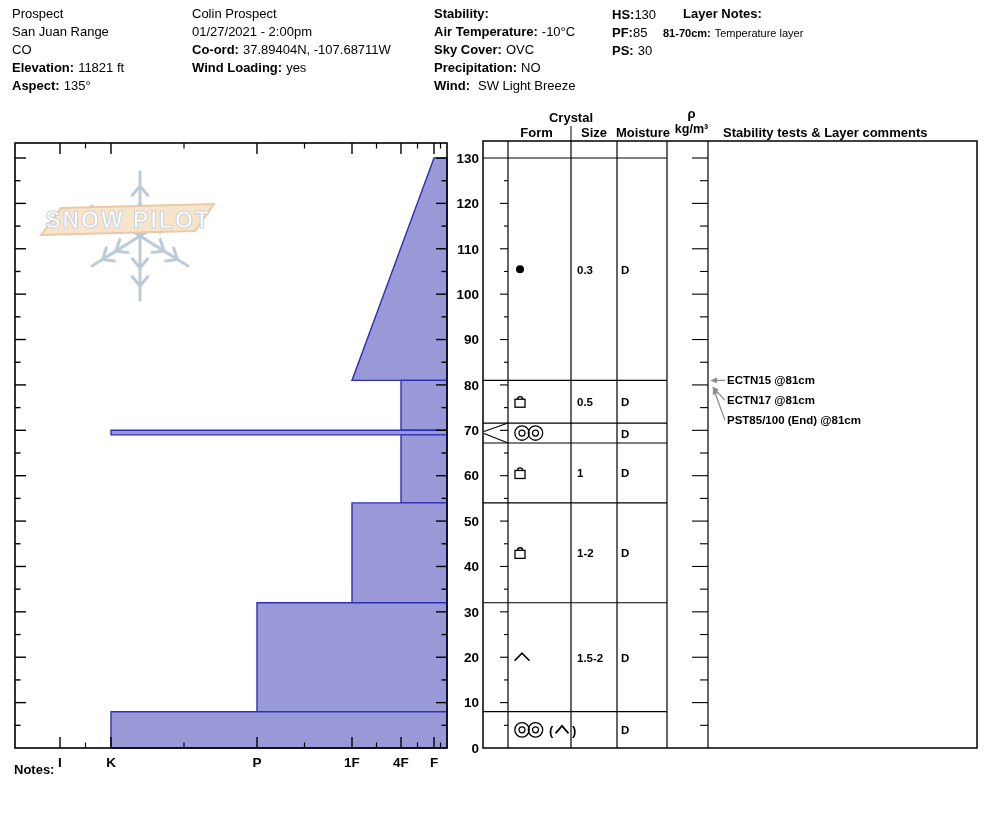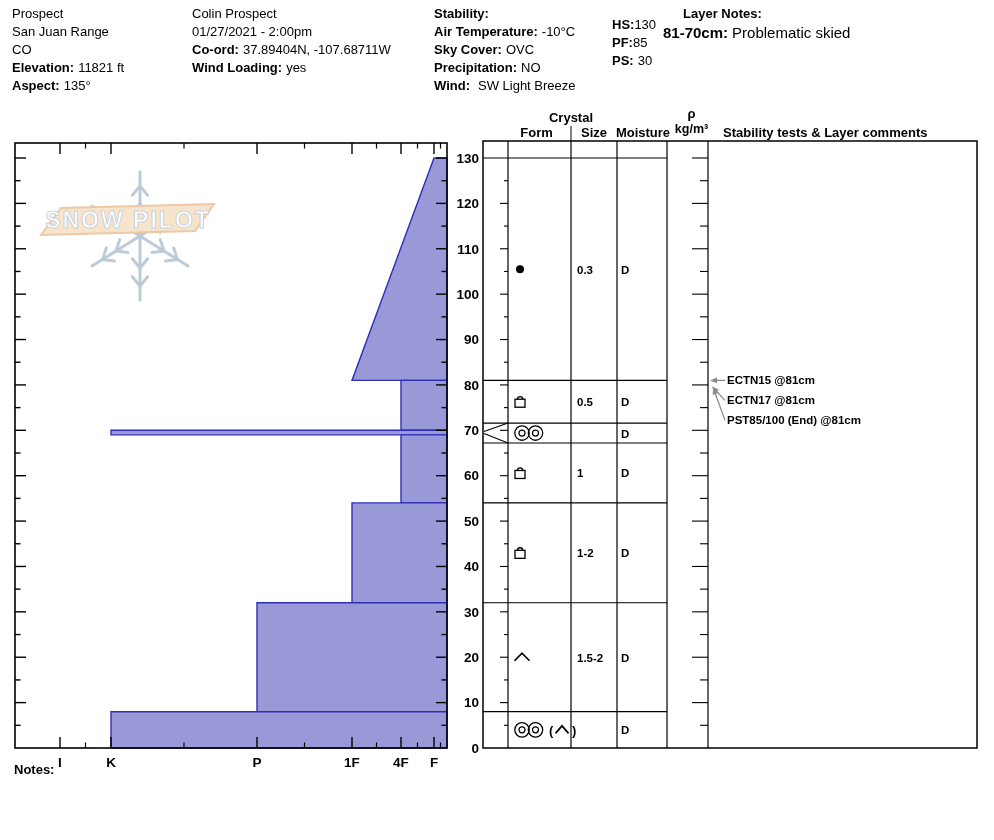--- a/index.html
+++ b/index.html
@@ -4,21 +4,21 @@
 <style>
   html,body{margin:0;padding:0;background:#fff;}
   body{
     width:994px;height:840px;position:relative;overflow:hidden;
     font-family:"Liberation Sans","DejaVu Sans",sans-serif;color:#000;
     -webkit-font-smoothing:antialiased;
   }
   .abs{position:absolute;}
   .hcol p{margin:0;font-size:13px;line-height:18px;white-space:nowrap;}
   .b{font-weight:bold;margin-top:24px;}
-  .sm{font-size:15px;}
+  .sm{font-size:11px;}
   .gap{display:inline-block;width:4px;}
   #chart-svg{position:absolute;left:0;top:0;}
   .notes{font-weight:bold;font-size:13px;}
 </style>
 </head>
 <body>
 
 <div class="abs hcol" style="left:12px;top:5px;">
   <p>Prospect</p>
   <p>San Juan Range</p>
@@ -35,29 +35,29 @@
 </div>
 
 <div class="abs hcol" style="left:434px;top:5px;">
   <p><span class="b">Stability:</span><span class="gap"></span><span></span></p>
   <p><span class="b">Air Temperature:</span><span class="gap"></span><span>-10°C</span></p>
   <p><span class="b">Sky Cover:</span><span class="gap"></span><span>OVC</span></p>
   <p><span class="b">Precipitation:</span><span class="gap"></span><span>NO</span></p>
   <p><span class="b">Wind:</span><span class="gap"></span><span class="gap"></span><span>SW Light Breeze</span></p>
 </div>
 
-<div class="abs hcol" style="left:612px;top:16px;">
+<div class="abs hcol" style="left:612px;top:6px;">
   <p><span class="b">HS:</span><span>130</span></p>
   <p><span class="b">PF:</span><span>85</span></p>
   <p><span class="b">PS:</span><span class="gap"></span><span>30</span></p>
 </div>
 
 <div class="abs hcol" style="left:0;top:0;width:896px;height:60px;">
   <p class="abs b" style="left:683px;top:5px;">Layer Notes:</p>
-  <p class="abs" style="left:663px;top:24px;"><span class="b sm">81-70cm:</span><span class="gap"></span><span class="sm">Problematic skied</span></p>
+  <p class="abs" style="left:663px;top:24px;"><span class="b sm">81-70cm:</span><span class="gap"></span><span class="sm">Temperature layer</span></p>
 </div>
 
 <svg id="chart-svg" width="994" height="840" viewBox="0 0 994 840">
 
   <g>
     <g id="snowflake" stroke="#bccbd8" stroke-width="3" stroke-linecap="round" fill="none">
         <line x1="140" y1="236" x2="140" y2="172"></line>
         <line x1="140" y1="204" x2="147.65317642561405" y2="213.2427750485677"></line>
         <line x1="140" y1="204" x2="132.34682357438595" y2="213.2427750485677"></line>
         <line x1="140" y1="186.07999999999998" x2="147.65317642561405" y2="195.32277504856768"></line>

